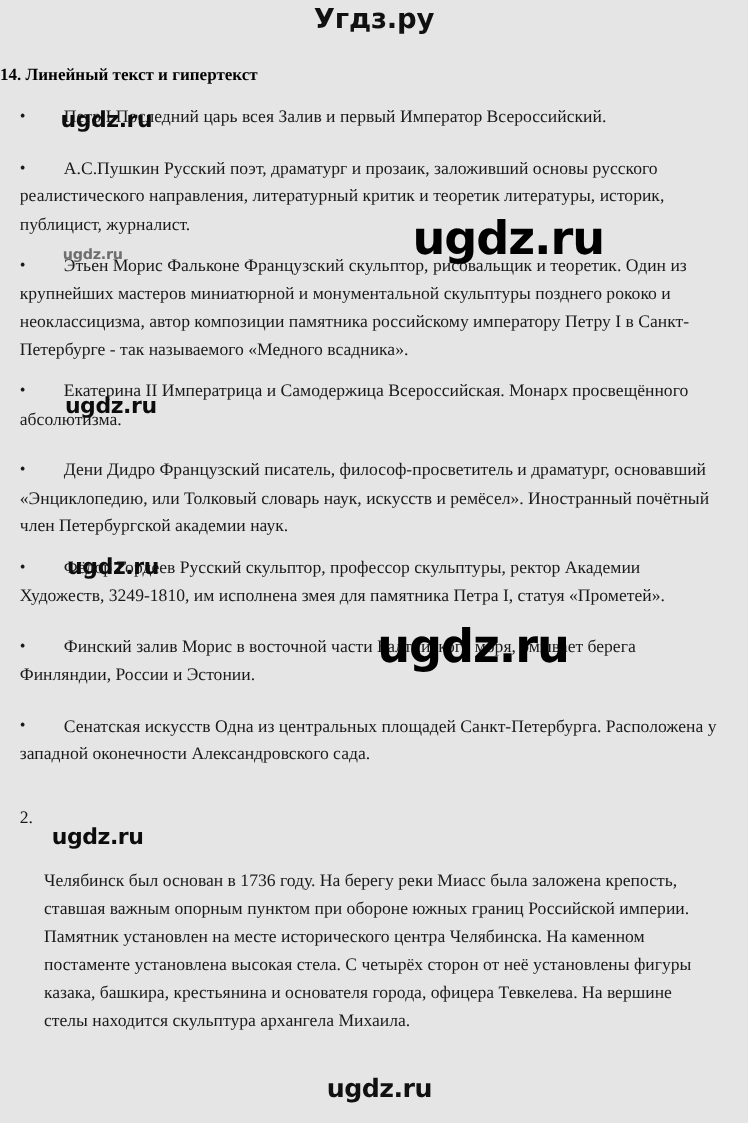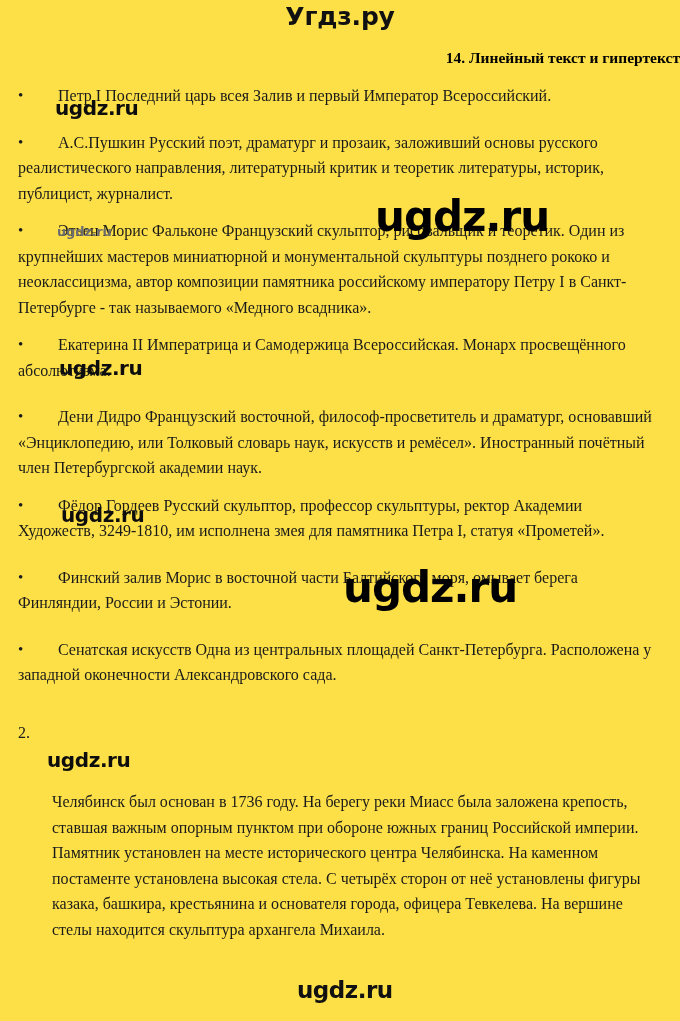--- a/index.html
+++ b/index.html
@@ -8,21 +8,21 @@
     background: #ffffff;
   }
   body {
     font-family: "Liberation Serif", "DejaVu Serif", serif;
     color: #1a1a1a;
   }
   #page {
     position: relative;
     width: 680px;
     height: 1021px;
-    background: #fde047;
+    background: #e5e5e5;
     overflow: hidden;
   }
 
   
   .site-logo {
     position: absolute;
     top: 2px;
     left: 0;
     width: 680px;
     text-align: center;
@@ -35,38 +35,38 @@
 
   
   .doc {
     position: absolute;
     top: 44px;
     left: 0;
     width: 680px;
   }
 
   .doc-title {
-    text-align: right;
+    text-align: left;
     font-weight: bold;
     font-size: 15.5px;
     color: #000000;
-    margin: 5px 0 16px 0;
+    margin: 16px 0 16px 0;
   }
 
   .ex-title {
     font-weight: bold;
     font-size: 15.5px;
     margin: 0 0 12px 0;
     padding-left: 18px;
   }
 
   .para {
     font-size: 16px;
     line-height: 25.5px;
-    margin: 16px;
+    margin: 4px;
     padding-left: 36px;
     padding-right: 22px;
     text-align: left;
   }
 
   .bullet-item {
     position: relative;
     font-size: 16px;
     line-height: 25.5px;
     margin: 0 0 12px 0;
@@ -161,21 +161,21 @@
 
     <div class="bullet-item">
       <span class="bullet-dot">•</span>
       <span class="bullet-text">Екатерина II Императрица и Самодержица Всероссийская. Монарх просвещённого абсолютизма.</span>
     </div>
 
     <div class="gap-sm"></div>
 
     <div class="bullet-item">
       <span class="bullet-dot">•</span>
-      <span class="bullet-text">Дени Дидро Французский восточной, философ-просветитель и драматург, основавший «Энциклопедию, или Толковый словарь наук, искусств и ремёсел». Иностранный почётный член Петербургской академии наук.</span>
+      <span class="bullet-text">Дени Дидро Французский писатель, философ-просветитель и драматург, основавший «Энциклопедию, или Толковый словарь наук, искусств и ремёсел». Иностранный почётный член Петербургской академии наук.</span>
     </div>
 
     <div class="bullet-item">
       <span class="bullet-dot">•</span>
       <span class="bullet-text">Фёдор Гордеев Русский скульптор, профессор скульптуры, ректор Академии Художеств, 3249-1810, им исполнена змея для памятника Петра I, статуя «Прометей».</span>
     </div>
 
     <div class="gap-sm"></div>
 
     <div class="bullet-item">

